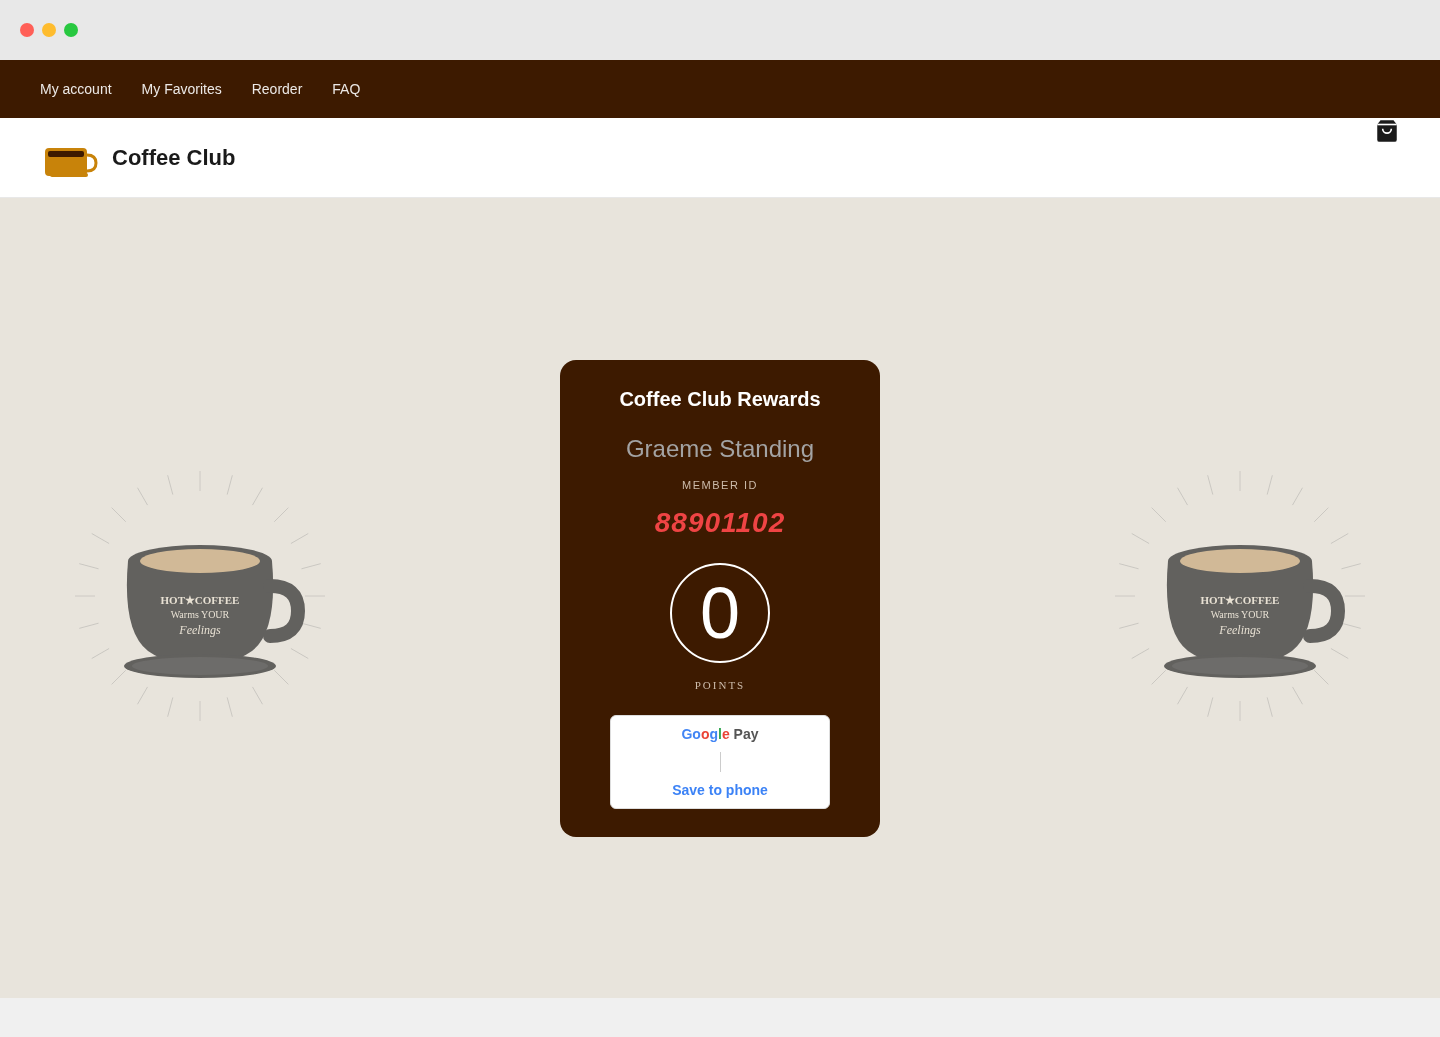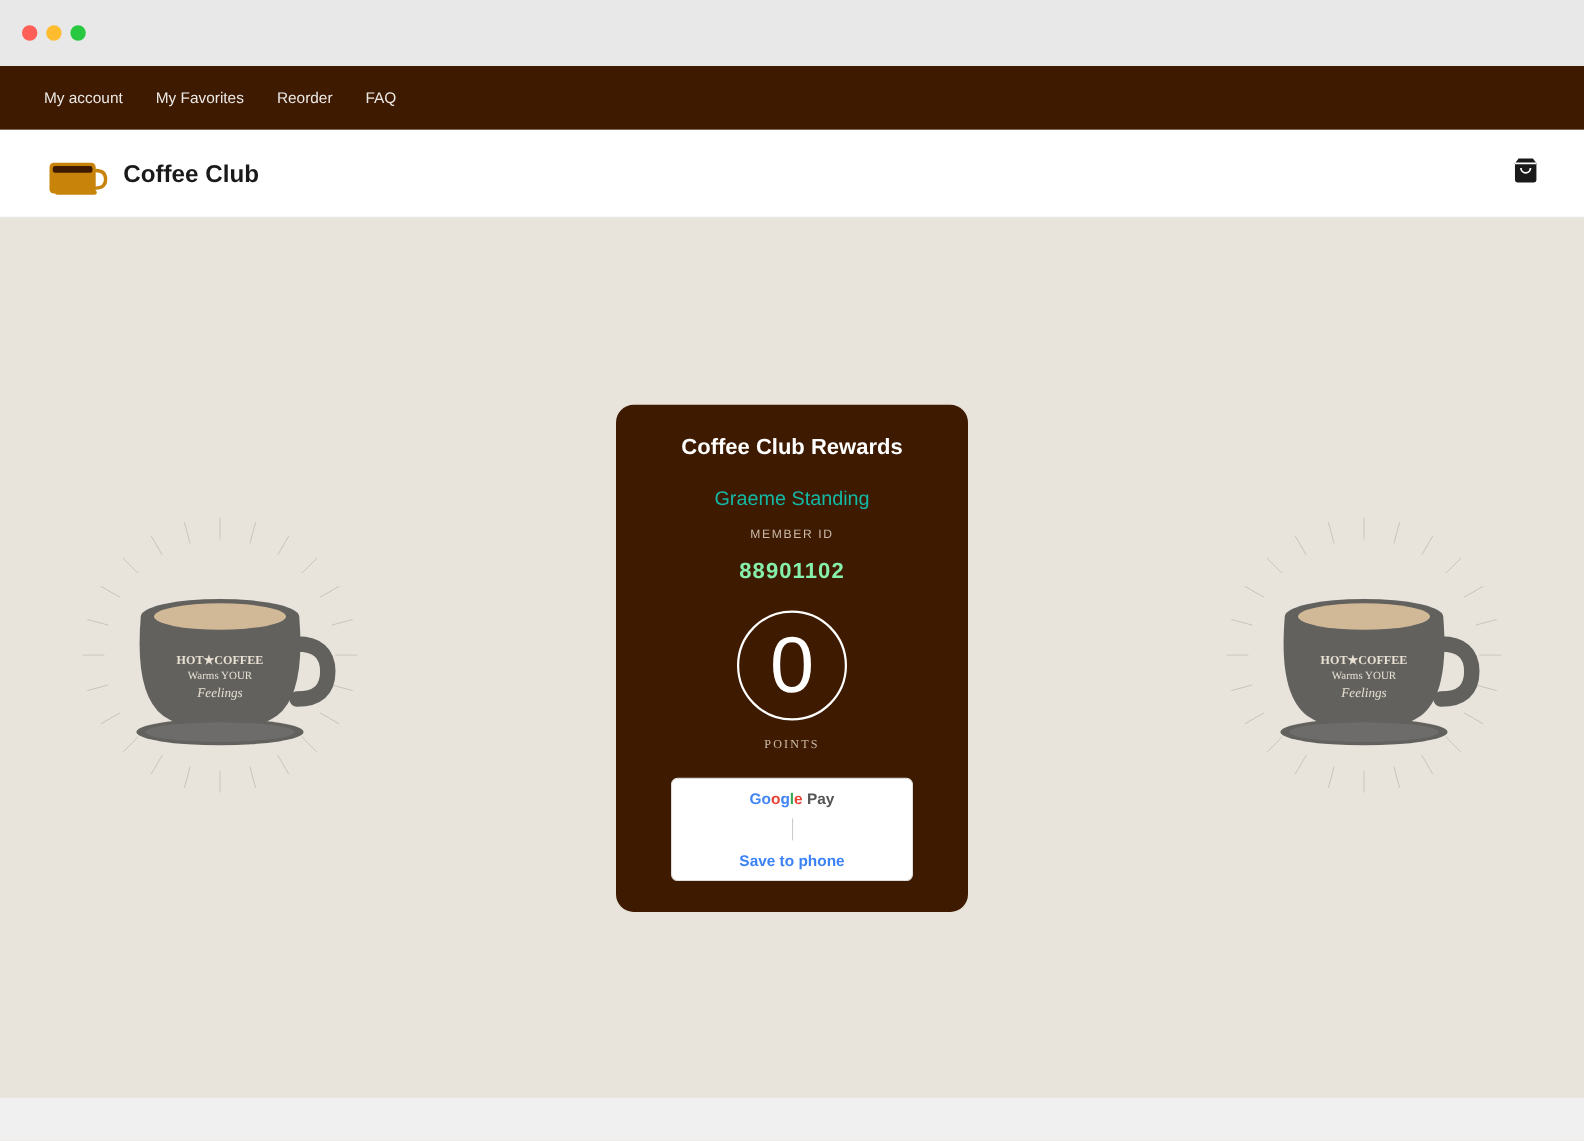--- a/index.html
+++ b/index.html
@@ -37,21 +37,20 @@
       text-decoration: none;
       font-size: 14px;
       opacity: 0.9;
     }
 
     
     .main-nav {
       background: #ffffff;
       height: 80px;
       display: flex;
-      align-items: center;
       padding: 0 40px;
       border-bottom: 1px solid #e8e8e8;
       position: relative;
     }
     .logo-area {
       display: flex;
       align-items: center;
       gap: 12px;
       margin-right: 60px;
     }
@@ -123,38 +122,39 @@
       z-index: 10;
       position: relative;
     }
     .rewards-title {
       color: #ffffff;
       font-size: 20px;
       font-weight: 600;
       text-align: center;
     }
     .member-name {
-      color: #14b8a6;
-      font-size: 18px;
+      color: #a3a3a3;
+      font-size: 24px;
       text-align: left;
       margin-top: 8px;
     }
     .member-id-label {
       color: #ccbbaa;
       font-size: 11px;
       letter-spacing: 1.5px;
       text-transform: uppercase;
       text-align: center;
     }
     .member-id-value {
-      color: #86efac;
-      font-size: 20px;
+      color: #ef4444;
+      font-size: 28px;
       font-weight: 600;
       text-align: center;
       letter-spacing: 1px;
+      font-style: italic;
     }
     .points-value {
       color: #ffffff;
       font-size: 72px;
       font-weight: 300;
       text-align: center;
       line-height: 1;
       border: 2px solid #ffffff;
       border-radius: 50%;
       width: 100px;

